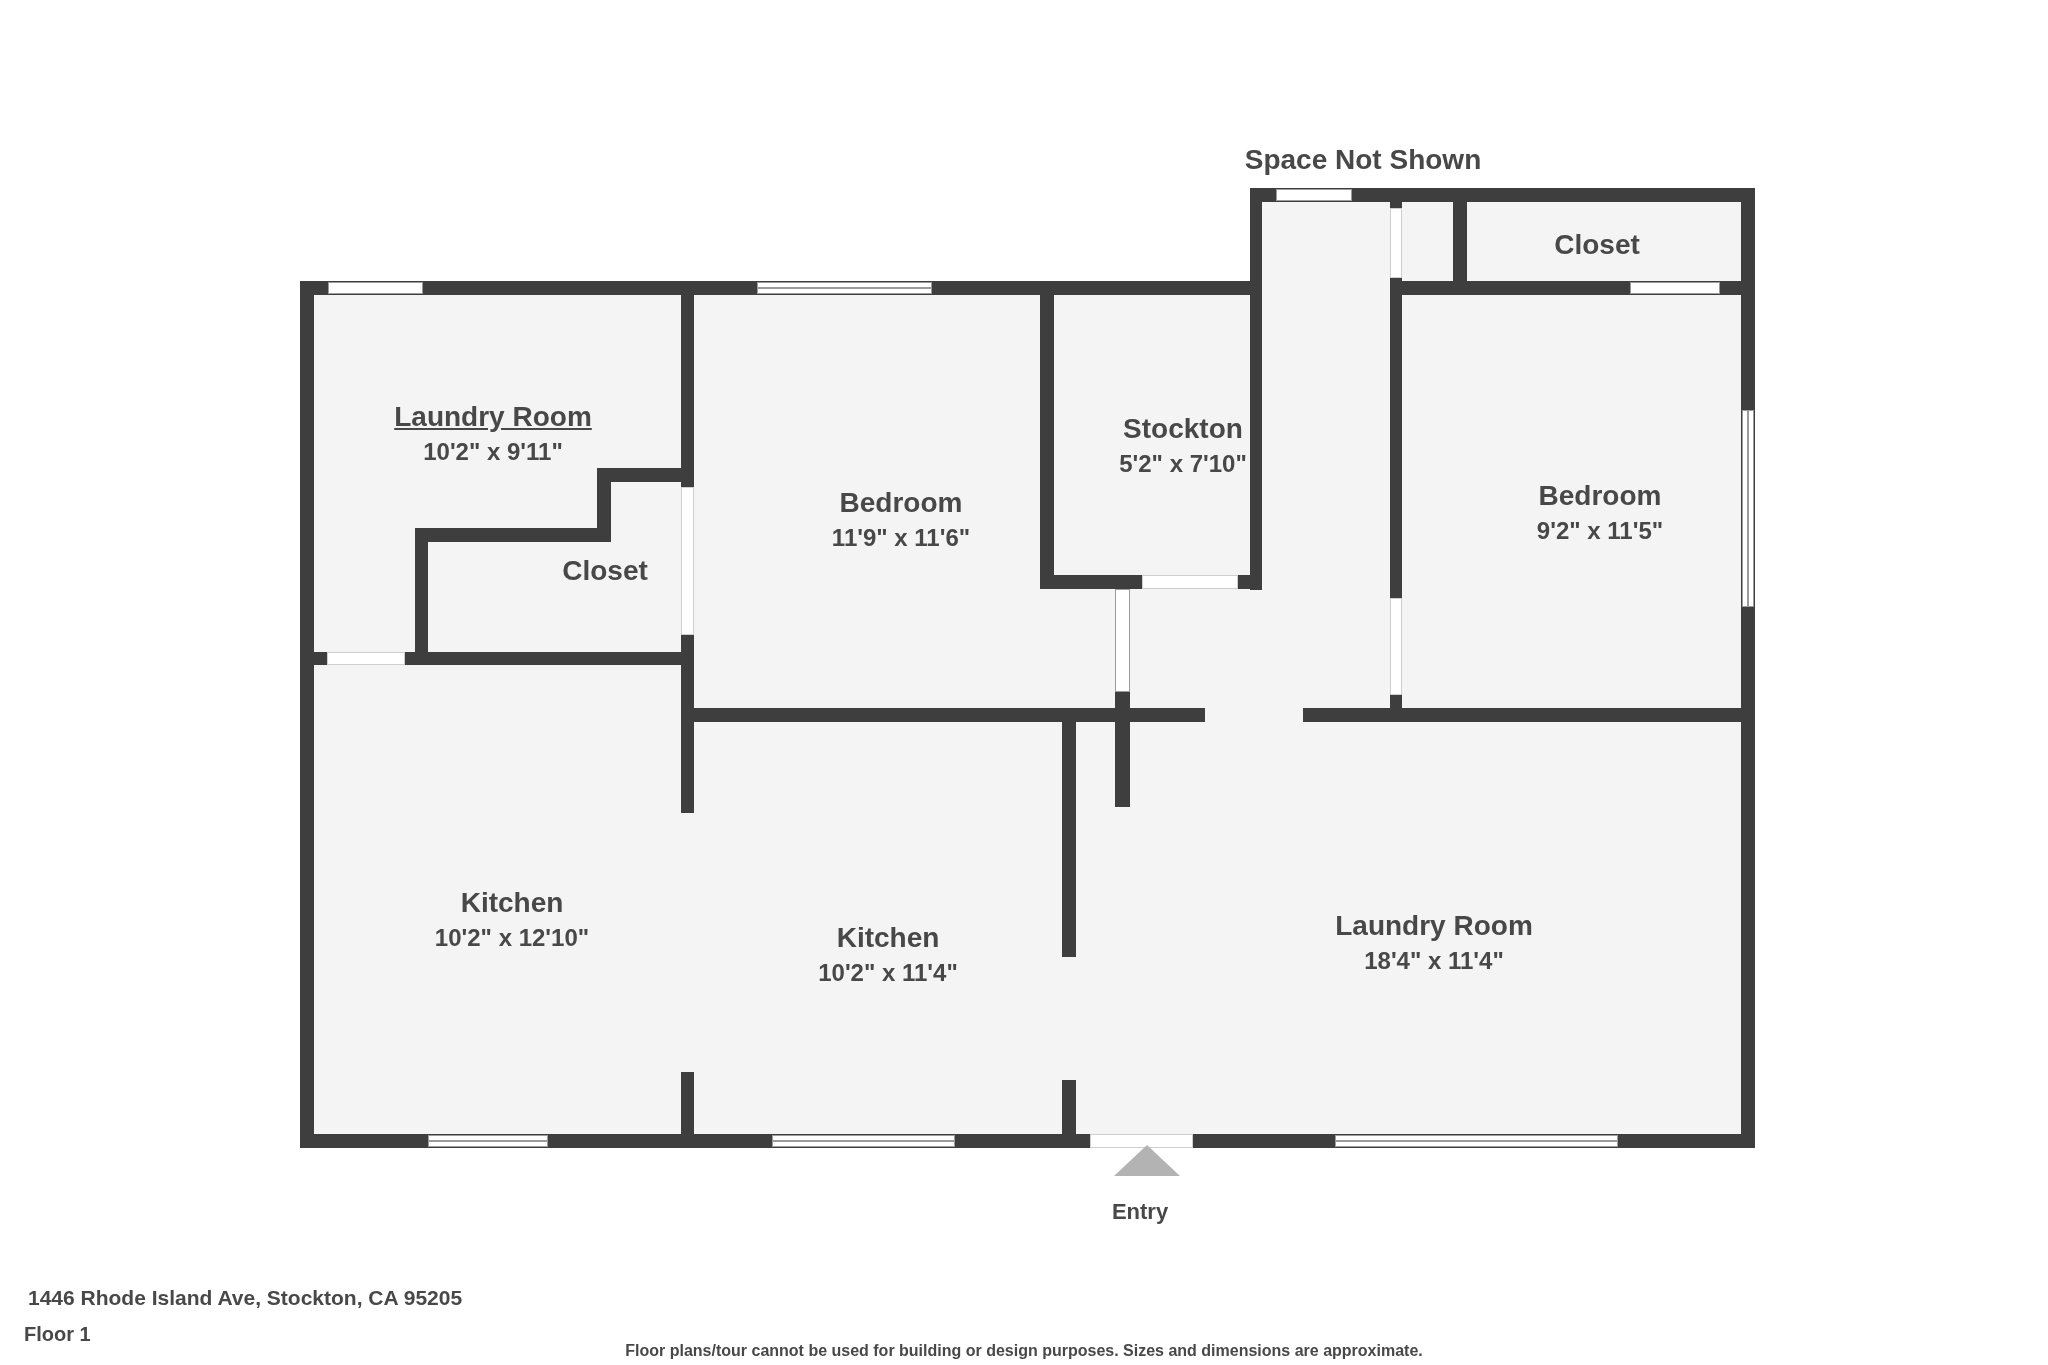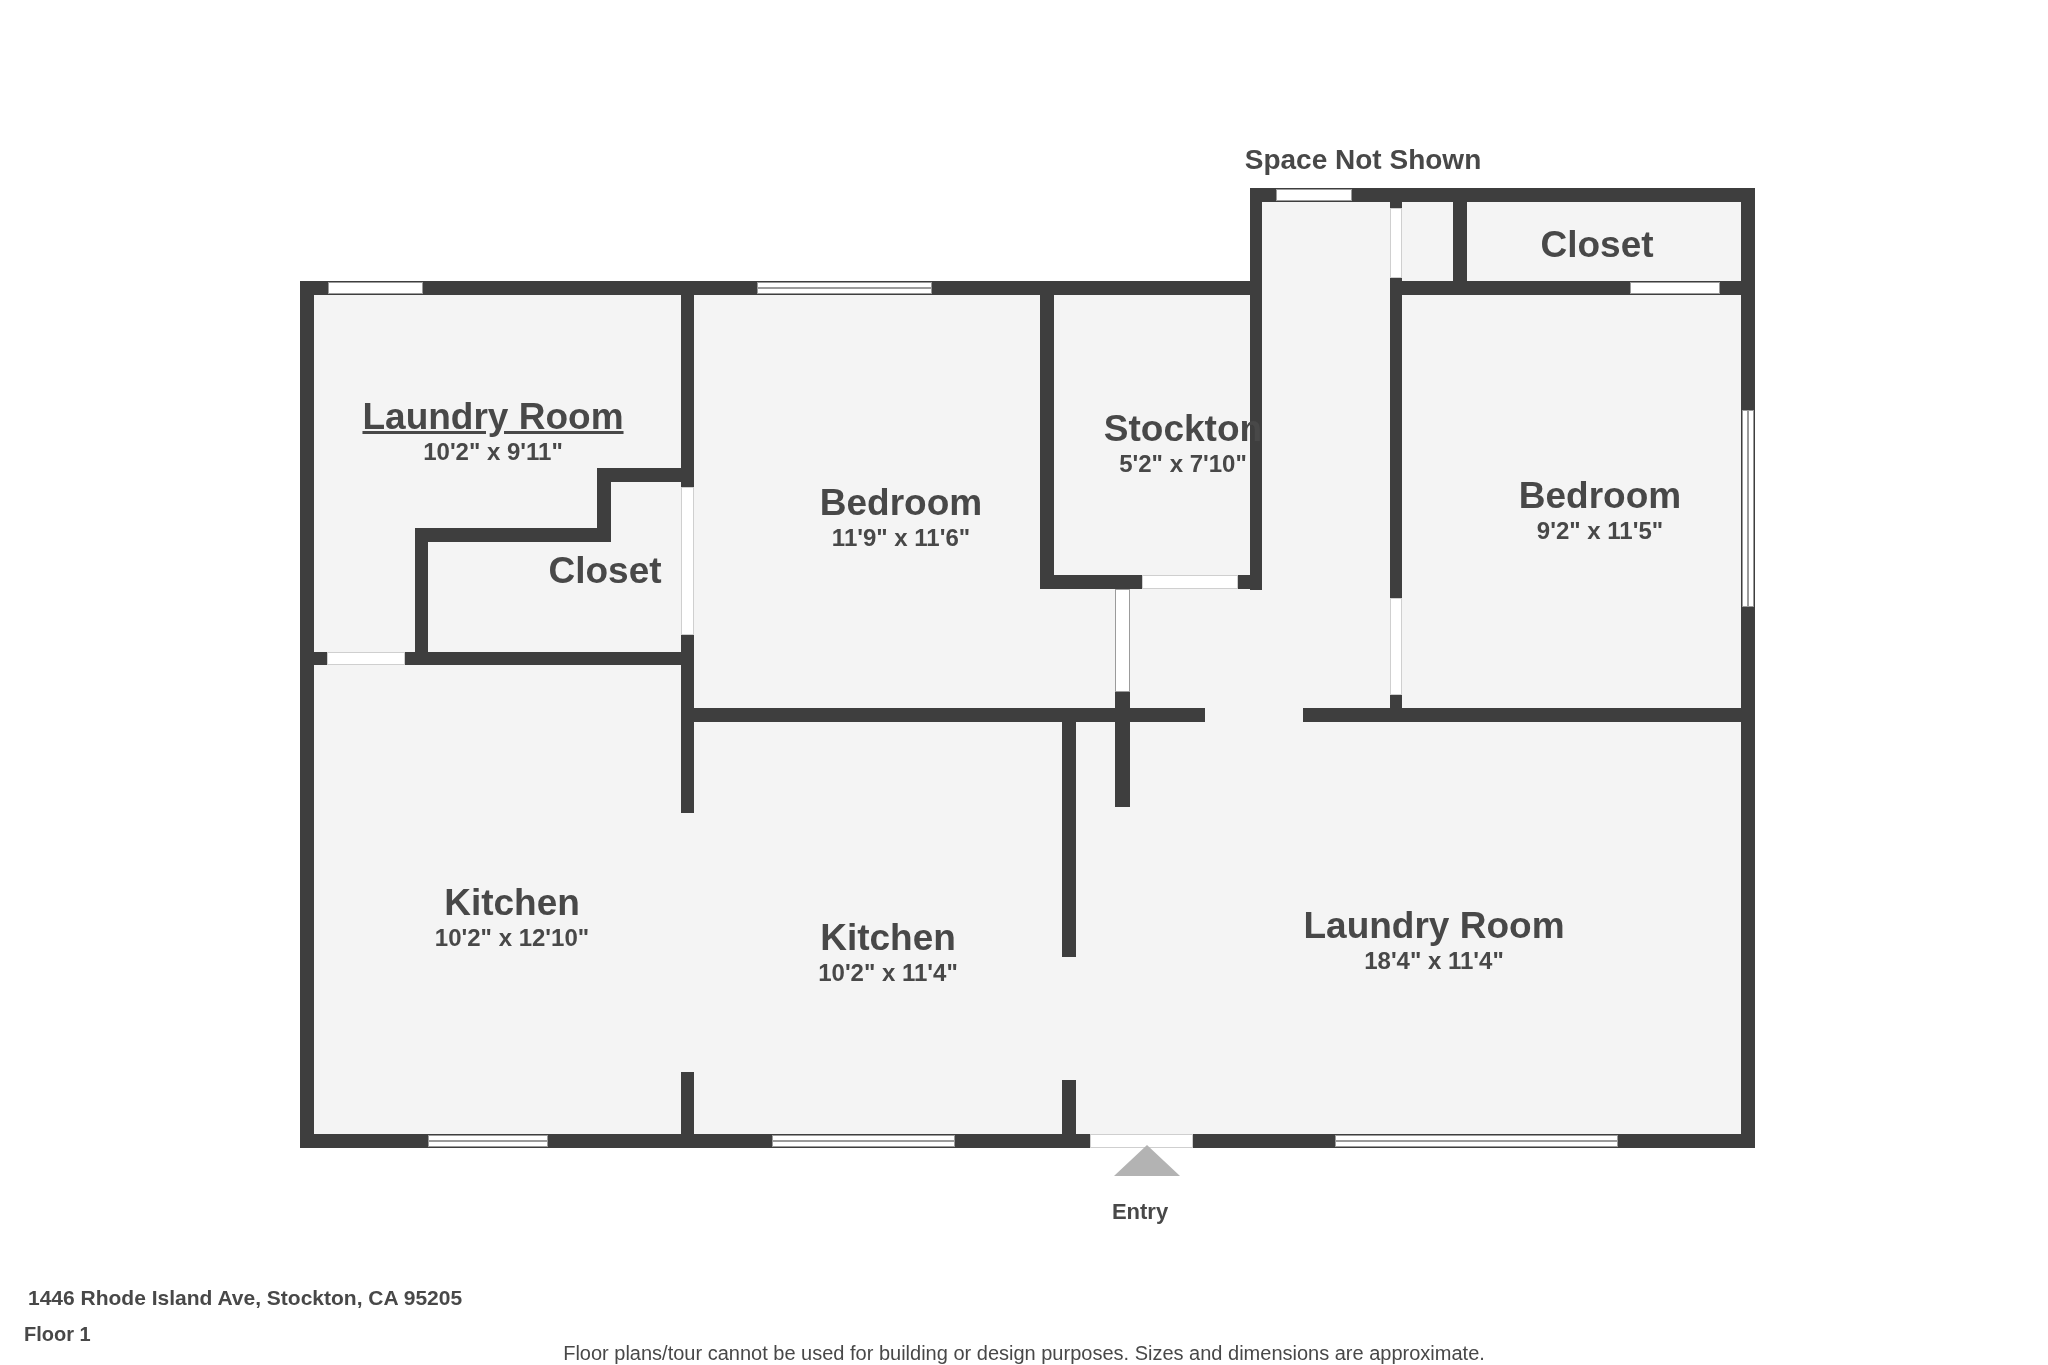--- a/index.html
+++ b/index.html
@@ -10,29 +10,29 @@
         font-family:"Liberation Sans",sans-serif;}
   .floor{position:absolute;background:var(--floor);}
   .wall{position:absolute;background:var(--wall);}
   .win{position:absolute;background:#fff;border:1px solid var(--frame);box-sizing:border-box;}
   .win.paned-h::after{content:"";position:absolute;left:0;right:0;top:4px;border-top:2px solid var(--frame);}
   .win.paned-v::after{content:"";position:absolute;top:0;bottom:0;left:4px;border-left:2px solid var(--frame);}
   .door{position:absolute;background:#fff;border:1px solid #cfcfcf;box-sizing:border-box;}
   .leaf{position:absolute;background:#fff;border:1px solid var(--frame);box-sizing:border-box;}
   .lbl{position:absolute;transform:translate(-50%,-50%);white-space:nowrap;text-align:center;
        color:var(--text);font-weight:700;}
-  .room-name{font-size:37px;}
+  .room-name{font-size:28px;}
   .room-dims{font-size:24px;}
   .big{font-size:28px;}
   .entry-arrow{position:absolute;width:0;height:0;border-left:33px solid transparent;
        border-right:33px solid transparent;border-bottom:31px solid var(--entry_arrow);}
   .addr{position:absolute;color:var(--text);font-weight:700;font-size:21px;}
   .floor-label{position:absolute;color:var(--text);font-weight:700;font-size:20px;}
   .disclaimer{position:absolute;left:50%;transform:translateX(-50%);color:var(--text);
-       font-weight:400;font-size:20px;white-space:nowrap;}
+       font-weight:700;font-size:16px;white-space:nowrap;}
 </style>
 </head>
 <body>
 
 <div class="page">
 
   <div class="floor" style="left:307px;top:288px;width:1441px;height:853px;"></div>
   <div class="floor" style="left:1256px;top:195px;width:140px;height:100px;"></div>
   <div class="floor" style="left:1396px;top:195px;width:352px;height:100px;"></div>
 

